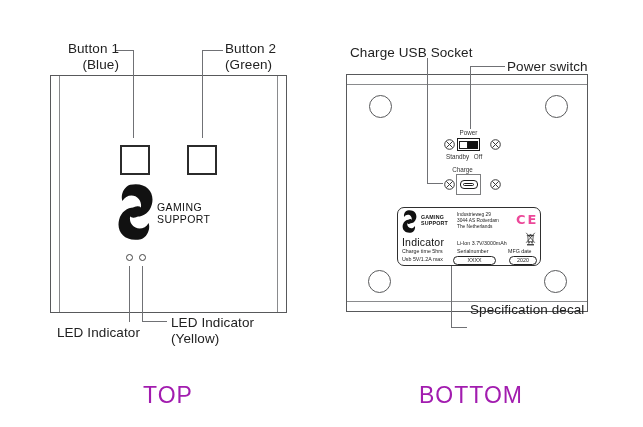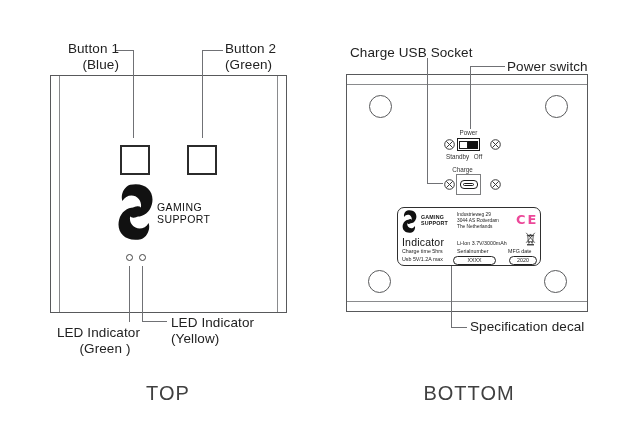--- a/index.html
+++ b/index.html
@@ -7,21 +7,21 @@
   body { font-family:"Liberation Sans", sans-serif; color:#231f20; }
   .canvas { position:relative; width:643px; height:427px; background:#fff; overflow:hidden; }
   .abs { position:absolute; }
   .line { position:absolute; background:#707175; }
   .outline { position:absolute; border:1px solid #58595b; background:#fff; }
   .innerline { position:absolute; background:#8a8b8d; }
   .sq-button { position:absolute; width:30px; height:30px; border:2px solid #2b2b2b; background:#fff; }
   .led { position:absolute; width:7px; height:7px; border:1.2px solid #444; border-radius:50%; background:#fff; }
   .foot { position:absolute; width:23px; height:23px; border:1px solid #58595b; border-radius:50%; background:#fff; }
   .label { position:absolute; font-size:13.5px; line-height:15.5px; color:#222; letter-spacing:0.1px; }
-  .caption { position:absolute; width:100px; text-align:center; font-size:20px; font-weight:500; letter-spacing:1px; color:#404040; }
+  .caption { position:absolute; width:100px; text-align:center; font-size:23px; font-weight:500; letter-spacing:1px; color:#a21caf; }
   .right { text-align:right; }
   .center { text-align:center; }
   .logo-text { position:absolute; font-size:10.5px; line-height:11.5px; font-weight:500; letter-spacing:0.4px; color:#111; }
   .tiny { position:absolute; font-size:6.3px; line-height:7px; color:#333; }
   .switch { position:absolute; left:457px; top:138px; width:23px; height:13px; border:1.4px solid #1a1a1a; background:#fff; display:flex; align-items:center; padding:1px; }
   .switch-knob { width:9px; height:8px; background:#fff; border:1.4px solid #1a1a1a; }
   .switch-black { flex:1; height:8px; background:#111; }
   .usb-outer { position:absolute; left:456px; top:174px; width:25px; height:21px; border:1px solid #7d7e80; display:flex; align-items:center; justify-content:center; background:#fff; }
   .usb-shape { width:18px; height:9px; border:1.6px solid #1a1a1a; border-radius:4px; display:flex; align-items:center; justify-content:center; }
   .usb-inner { width:11px; height:3.5px; border:1px solid #1a1a1a; border-radius:2px; }
@@ -83,21 +83,20 @@
   <div class="label right" style="left:24px; top:41px; width:95px;">
     <div>Button 1</div>
     <div>(Blue)</div>
   </div>
   <div class="label" style="left:225px; top:41px; width:95px;">
     <div>Button 2</div>
     <div>(Green)</div>
   </div>
   <div class="label right" style="left:40px; top:325px; width:100px;">
     <div>LED Indicator</div>
-    <div style="text-align:center; padding-left:30px;">(Green )</div>
   </div>
   <div class="label" style="left:171px; top:315px; width:110px;">
     <div>LED Indicator</div>
     <div>(Yellow)</div>
   </div>
   <div class="caption" style="left:118px; top:382px;">TOP</div>
 
   <div class="outline" style="left:346px; top:74px; width:242px; height:238px;"></div>
   <div class="innerline" style="left:347px; top:84px; width:240px; height:1px;"></div>
   <div class="innerline" style="left:347px; top:301px; width:240px; height:1px;"></div>
@@ -171,16 +170,16 @@
 
   <div class="line" style="left:427px; top:58px; width:1px; height:125px;"></div>
   <div class="line" style="left:427px; top:183px; width:16px; height:1px;"></div>
   <div class="line" style="left:470px; top:66px; width:35px; height:1px;"></div>
   <div class="line" style="left:470px; top:66px; width:1px; height:63px;"></div>
   <div class="line" style="left:451px; top:266px; width:1px; height:61px;"></div>
   <div class="line" style="left:451px; top:327px; width:16px; height:1px;"></div>
 
   <div class="label" style="left:350px; top:45px;">Charge USB Socket</div>
   <div class="label" style="left:507px; top:59px;">Power switch</div>
-  <div class="label" style="left:470px; top:319px;">Specification decal</div>
+  <div class="label" style="left:470px; top:302px;">Specification decal</div>
   <div class="caption" style="left:419px; top:382px;">BOTTOM</div>
 
 </div>
 
 </body></html>

